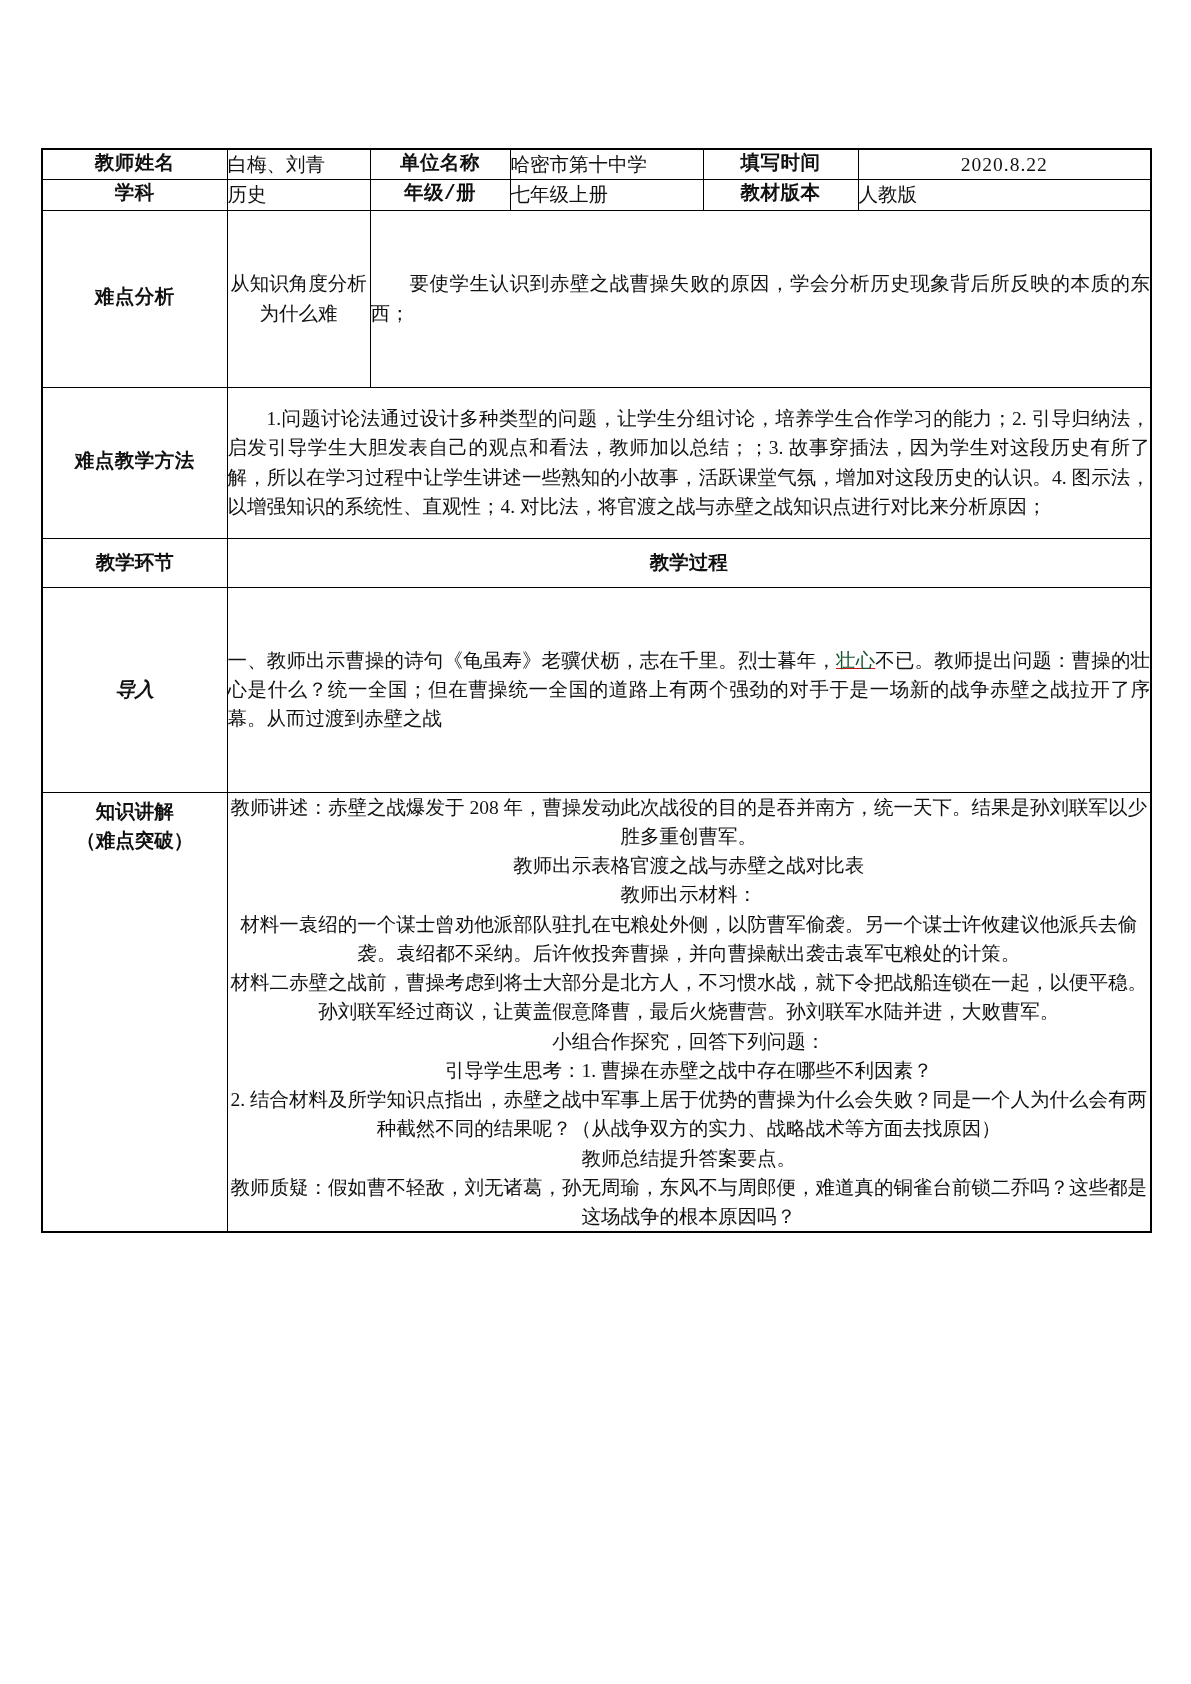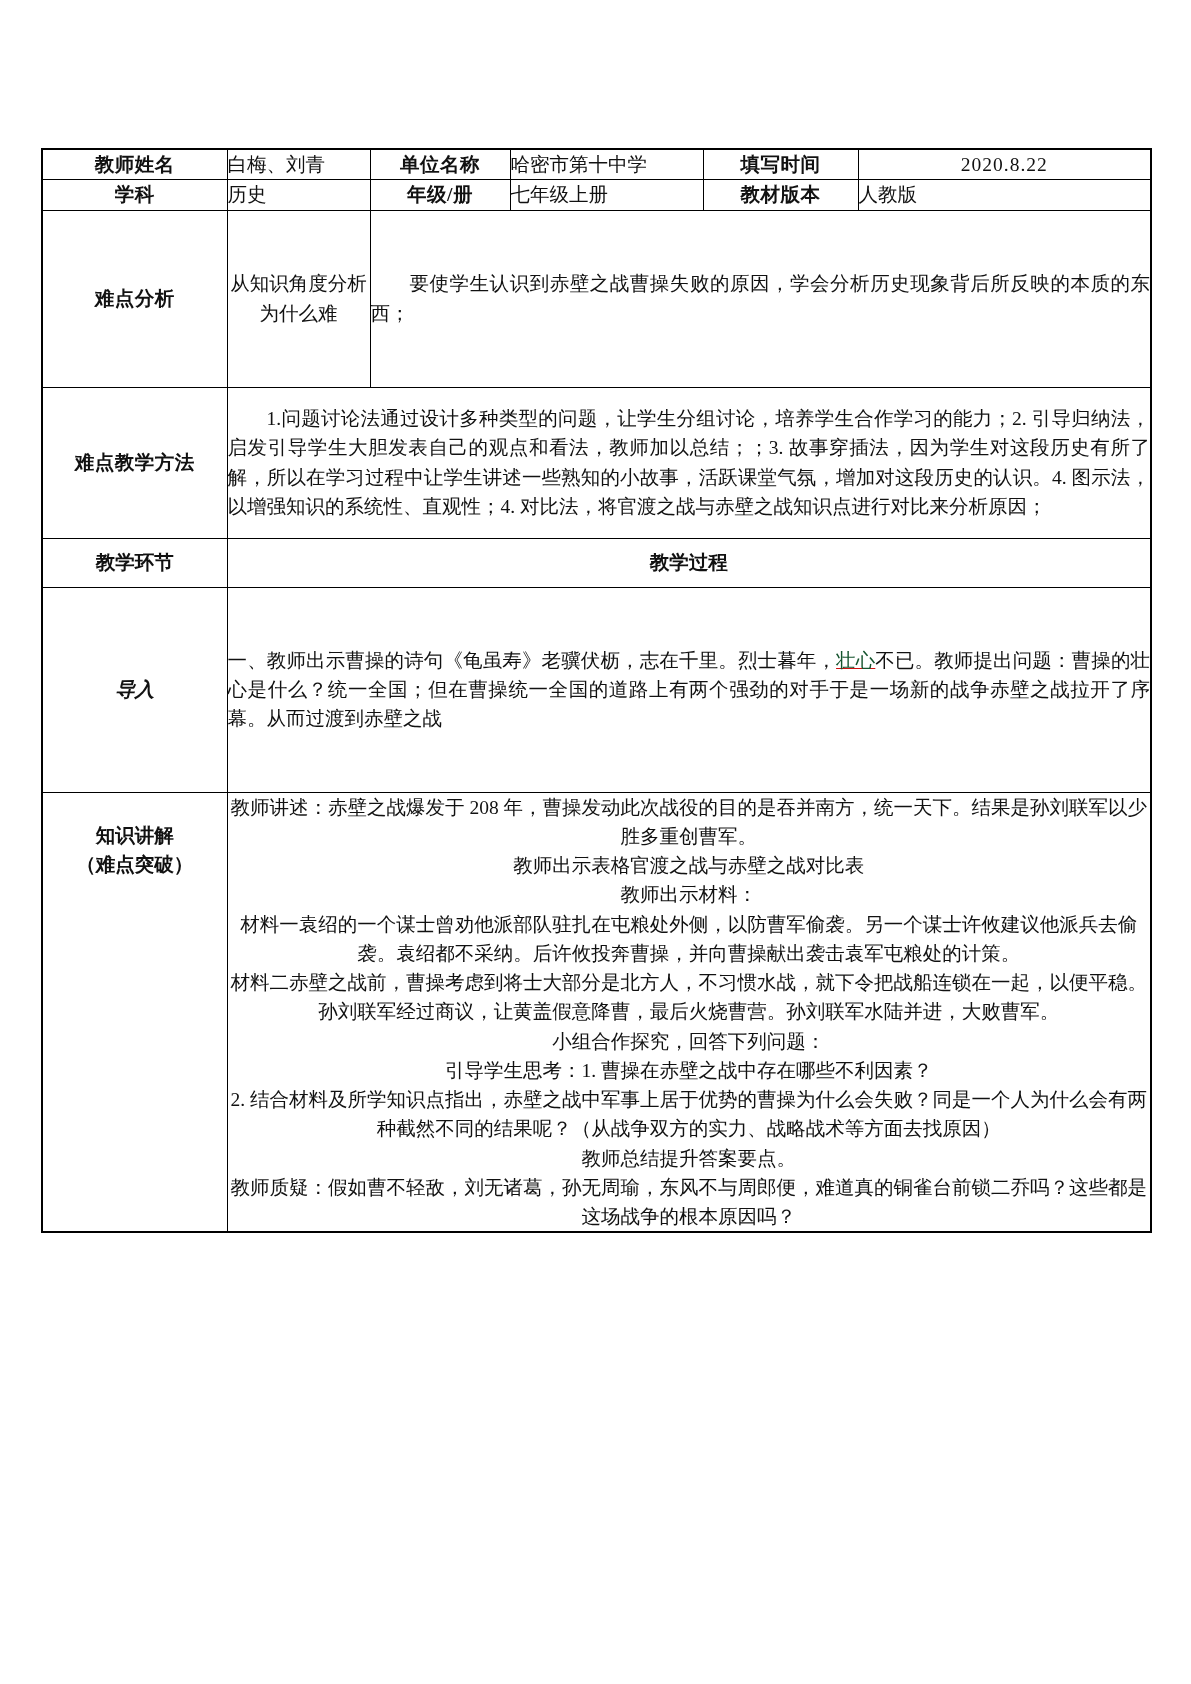--- a/index.html
+++ b/index.html
@@ -34,21 +34,21 @@
     line-height: 1.5;
     color: #111111;
   }
   
   table.lesson-table {
     border: 2px solid #000000;
   }
   .lbl {
     text-align: center;
     font-weight: bold;
-    font-family: Liberation Serif, serif;
+    font-family: Liberation Mono, monospace;
     font-size: 19px;
     letter-spacing: 0.5px;
     padding: 9px 4px;
   }
   .val {
     text-align: left;
     padding: 9px 6px;
     font-size: 19.5px;
     margin-left: 24px;
   }
@@ -164,21 +164,21 @@
       </tr>
 
       <tr>
         <td class="center-strong tall-intro" colspan="2">导入</td>
         <td class="body-text" colspan="5" style="vertical-align:middle">
           <p><span>一、教师出示曹操的诗句《龟虽寿》老骥伏枥，志在千里。烈士暮年，</span><span class="hl-red">壮心</span><span>不已。教师提出问题：曹操的壮心是什么？统一全国；但在曹操统一全国的道路上有两个强劲的对手于是一场新的战争赤壁之战拉开了序幕。从而过渡到赤壁之战</span></p>
         </td>
       </tr>
 
       <tr>
-        <td class="stage-label" colspan="2" style="vertical-align:top; padding-top:28px">
+        <td class="stage-label" colspan="2" style="vertical-align:top; padding-top:4px">
           <div>知识讲解</div>
           <div>（难点突破）</div>
         </td>
         <td class="lesson-body" colspan="5" style="vertical-align:top">
           <p>教师讲述：赤壁之战爆发于 208 年，曹操发动此次战役的目的是吞并南方，统一天下。结果是孙刘联军以少胜多重创曹军。</p>
           <p>教师出示表格官渡之战与赤壁之战对比表</p>
           <p>教师出示材料：</p>
           <p>材料一袁绍的一个谋士曾劝他派部队驻扎在屯粮处外侧，以防曹军偷袭。另一个谋士许攸建议他派兵去偷袭。袁绍都不采纳。后许攸投奔曹操，并向曹操献出袭击袁军屯粮处的计策。</p>
           <p>材料二赤壁之战前，曹操考虑到将士大部分是北方人，不习惯水战，就下令把战船连锁在一起，以便平稳。孙刘联军经过商议，让黄盖假意降曹，最后火烧曹营。孙刘联军水陆并进，大败曹军。</p>
           <p>小组合作探究，回答下列问题：</p>

